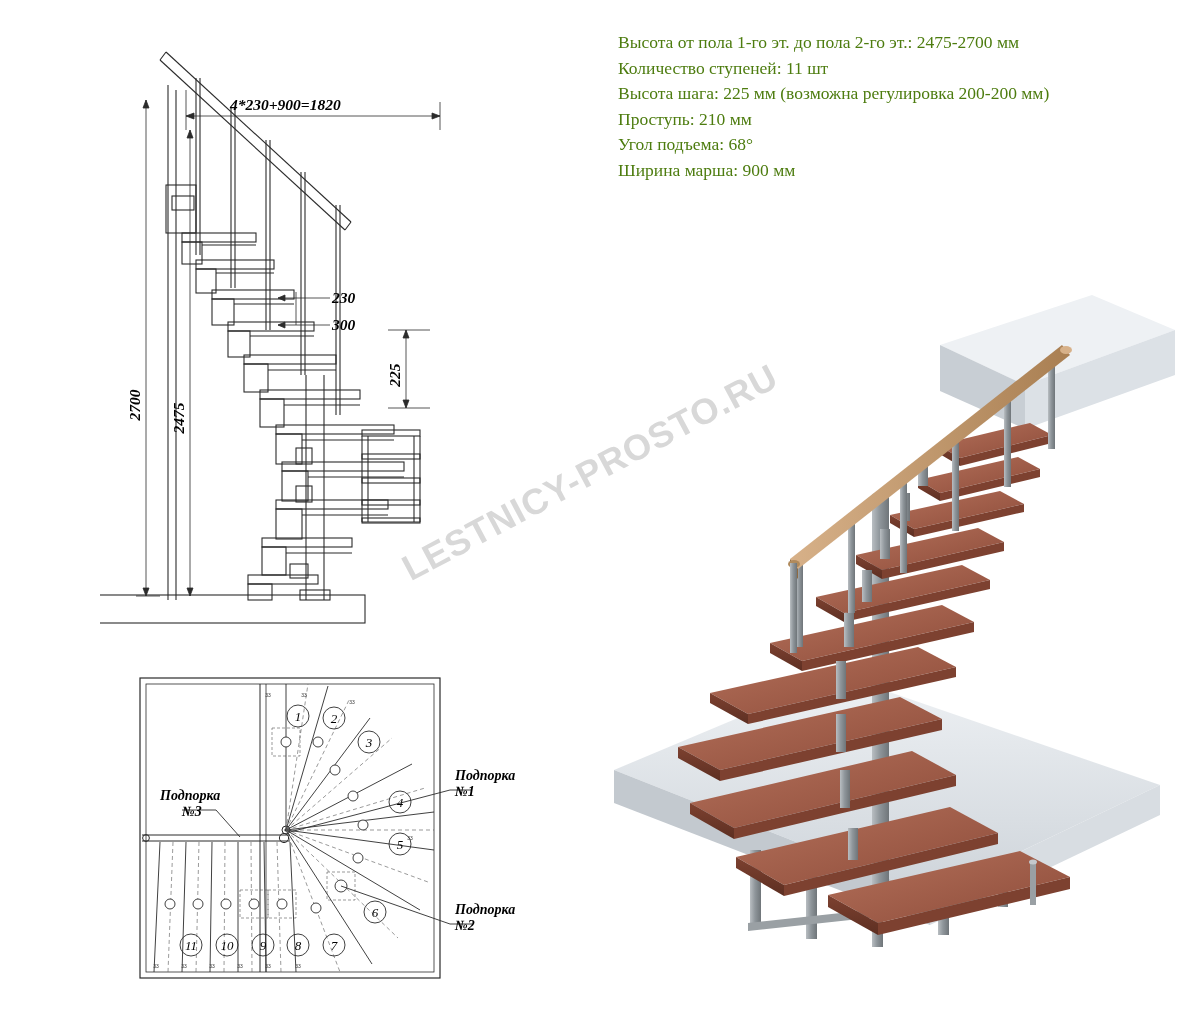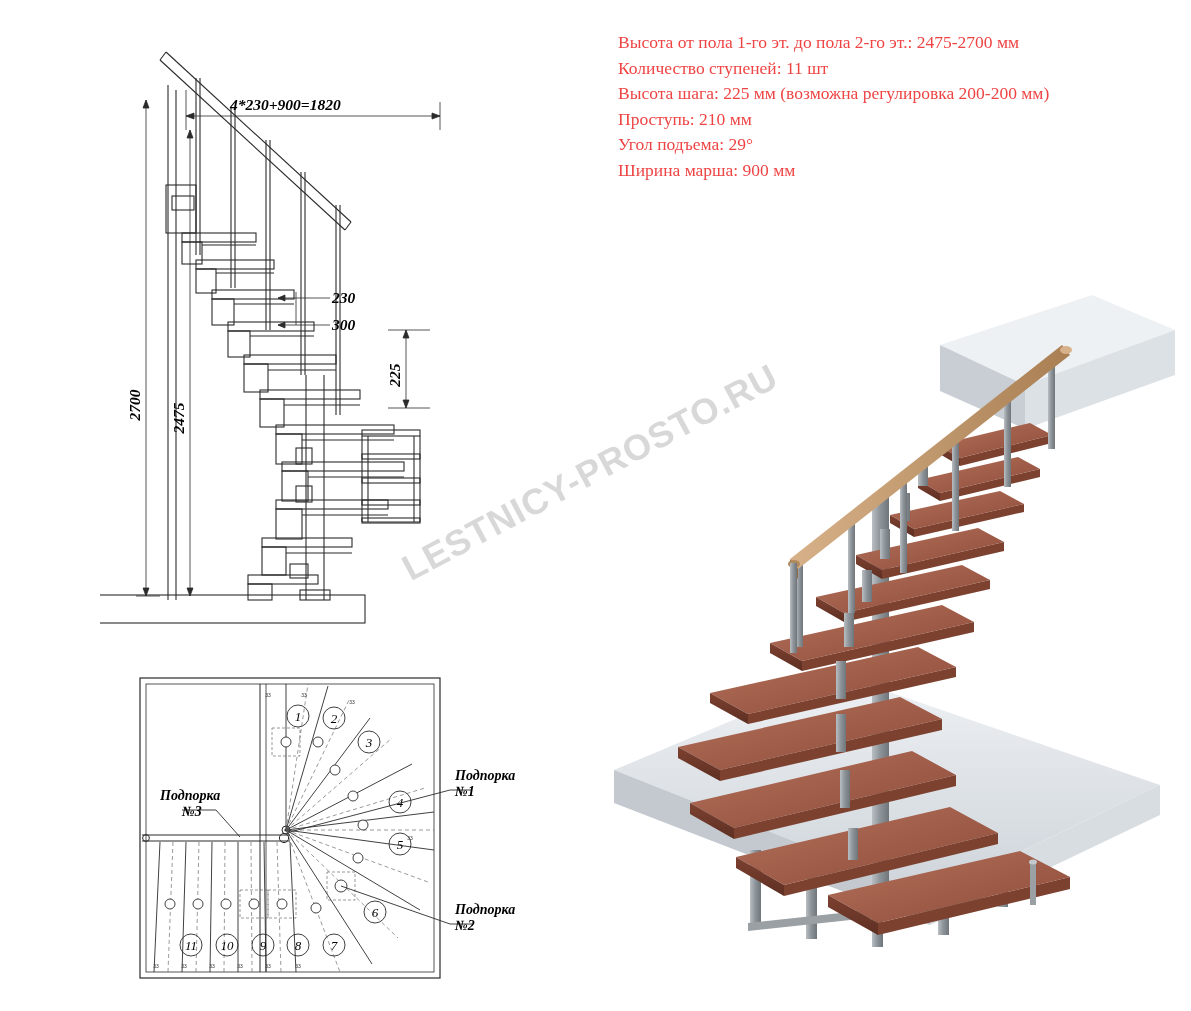--- a/index.html
+++ b/index.html
@@ -20,21 +20,21 @@
   #specs {
     position: absolute;
     left: 618px;
     top: 30px;
     width: 560px;
   }
   #specs .spec-line {
     font-family: "Liberation Serif", serif;
     font-size: 17.5px;
     line-height: 25.5px;
-    color: #ef4444;
+    color: #4d7c0f;
     white-space: nowrap;
   }
 
   
   #elevation {
     position: absolute;
     left: 100px;
     top: 30px;
     width: 480px;
     height: 620px;
@@ -115,21 +115,21 @@
   }
 </style>
 </head>
 <body>
 
 <div id="specs">
   <div class="spec-line">Высота от пола 1-го эт. до пола 2-го эт.: 2475-2700 мм</div>
   <div class="spec-line">Количество ступеней: 11 шт</div>
   <div class="spec-line">Высота шага: 225 мм (возможна регулировка 200-200 мм)</div>
   <div class="spec-line">Проступь: 210 мм</div>
-  <div class="spec-line">Угол подъема: 29°</div>
+  <div class="spec-line">Угол подъема: 68°</div>
   <div class="spec-line">Ширина марша: 900 мм</div>
 </div>
 
 <div id="elevation">
 <svg width="480" height="620" viewBox="0 0 480 620" xmlns="http://www.w3.org/2000/svg">
   <g stroke="#2b2b2b" fill="none" stroke-width="1.1">
 
     <rect x="-40" y="565" width="305" height="28" fill="#ffffff"></rect>
 
     <line x1="68" y1="55" x2="68" y2="570"></line>

